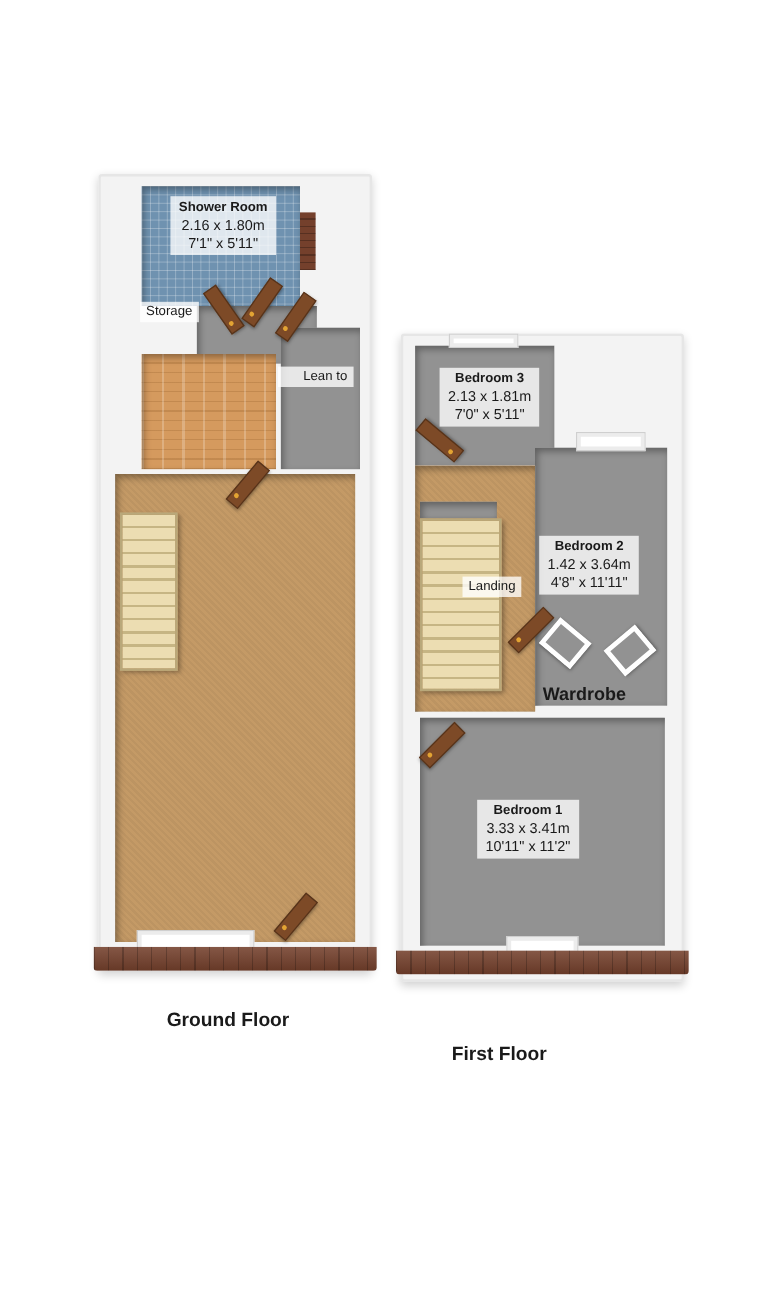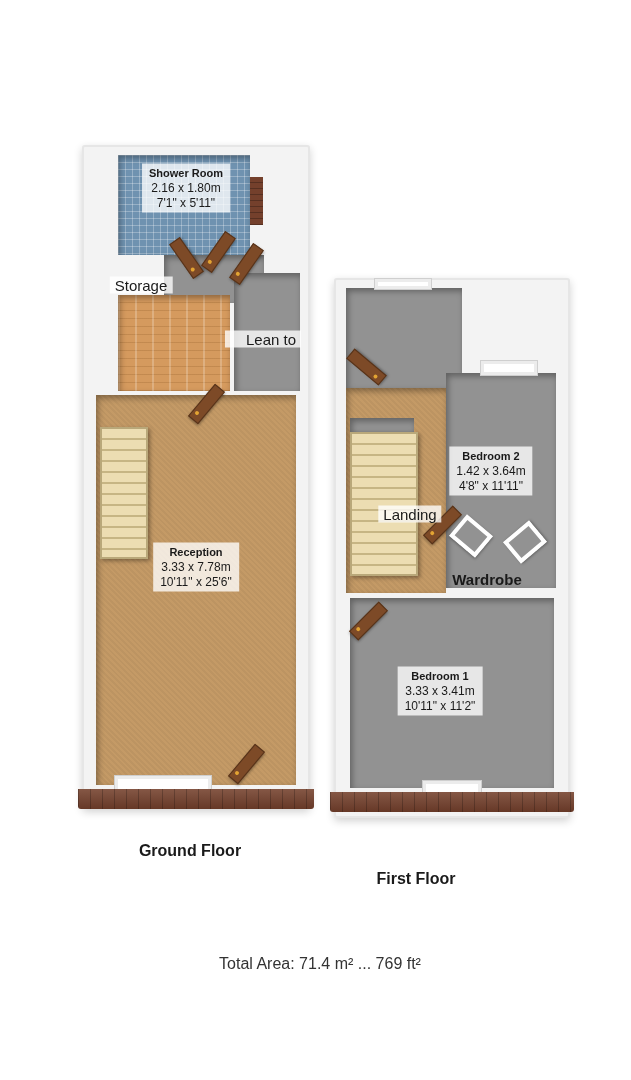--- a/index.html
+++ b/index.html
@@ -65,21 +65,21 @@
     box-shadow:1px 1px 3px rgba(0,0,0,.35);background:transparent;
   }
   
   .label{
     position:absolute;transform:translate(-50%,-50%);
     background:rgba(255,255,255,0.78);padding:2px 7px;text-align:center;
     white-space:nowrap;line-height:15px;
   }
   .label .rn{font-weight:bold;font-size:11px;}
   .label .rd{font-size:12px;}
-  .label.small{font-size:15px;padding:1px 5px;margin-top:25px;}
+  .label.small{font-size:11px;padding:1px 5px;}
   .label.wardrobe{font-size:15px;font-weight:bold;background:transparent;}
   .caption{
     position:absolute;transform:translate(-50%,-50%);
     font-size:16px;font-weight:bold;white-space:nowrap;
   }
   .total{
     position:absolute;transform:translate(-50%,-50%);
     font-size:16px;color:#333;white-space:nowrap;
   }
   .disclaimer{
@@ -128,37 +128,36 @@
     <div class="brickband" style="left:-4px;top:514px;width:244px;height:20px;"></div>
   </div>
 
   <div class="label" style="left:186px;top:188px;">
     <div class="rn">Shower Room</div>
     <div class="rd">2.16 x 1.80m</div>
     <div class="rd">7'1" x 5'11"</div>
   </div>
   <div class="label small" style="left:141px;top:260px;">Storage</div>
   <div class="label small" style="left:263px;top:314px;padding-left:21px;">Lean to</div>
-  <div class="label" style="left:196px;top:567px;">
-    <div class="rn">Reception</div>
-    <div class="rd">3.33 x 7.78m</div>
-    <div class="rd">10'11" x 25'6"</div>
+
+  <div class="label" style="left:408px;top:331px;">
+    <div class="rn">Bedroom 3</div>
+    <div class="rd">2.13 x 1.81m</div>
+    <div class="rd">7'0" x 5'11"</div>
   </div>
-
   <div class="label small" style="left:410px;top:489px;">Landing</div>
   <div class="label" style="left:491px;top:471px;text-align:center;">
     <div class="rn">Bedroom 2</div>
     <div class="rd">1.42 x 3.64m</div>
     <div class="rd">4'8" x 11'11"</div>
   </div>
   <div class="label wardrobe" style="left:487px;top:579px;">Wardrobe</div>
   <div class="label" style="left:440px;top:691px;">
     <div class="rn">Bedroom 1</div>
     <div class="rd">3.33 x 3.41m</div>
     <div class="rd">10'11" x 11'2"</div>
   </div>
 
   <div class="caption" style="left:190px;top:851px;">Ground Floor</div>
   <div class="caption" style="left:416px;top:851px;margin-top:28px;">First Floor</div>
 
-  <div class="total" style="left:320px;top:964px;">Total Area: 71.4 m² ... 769 ft²</div>
 
 </div>
 
 </body></html>

